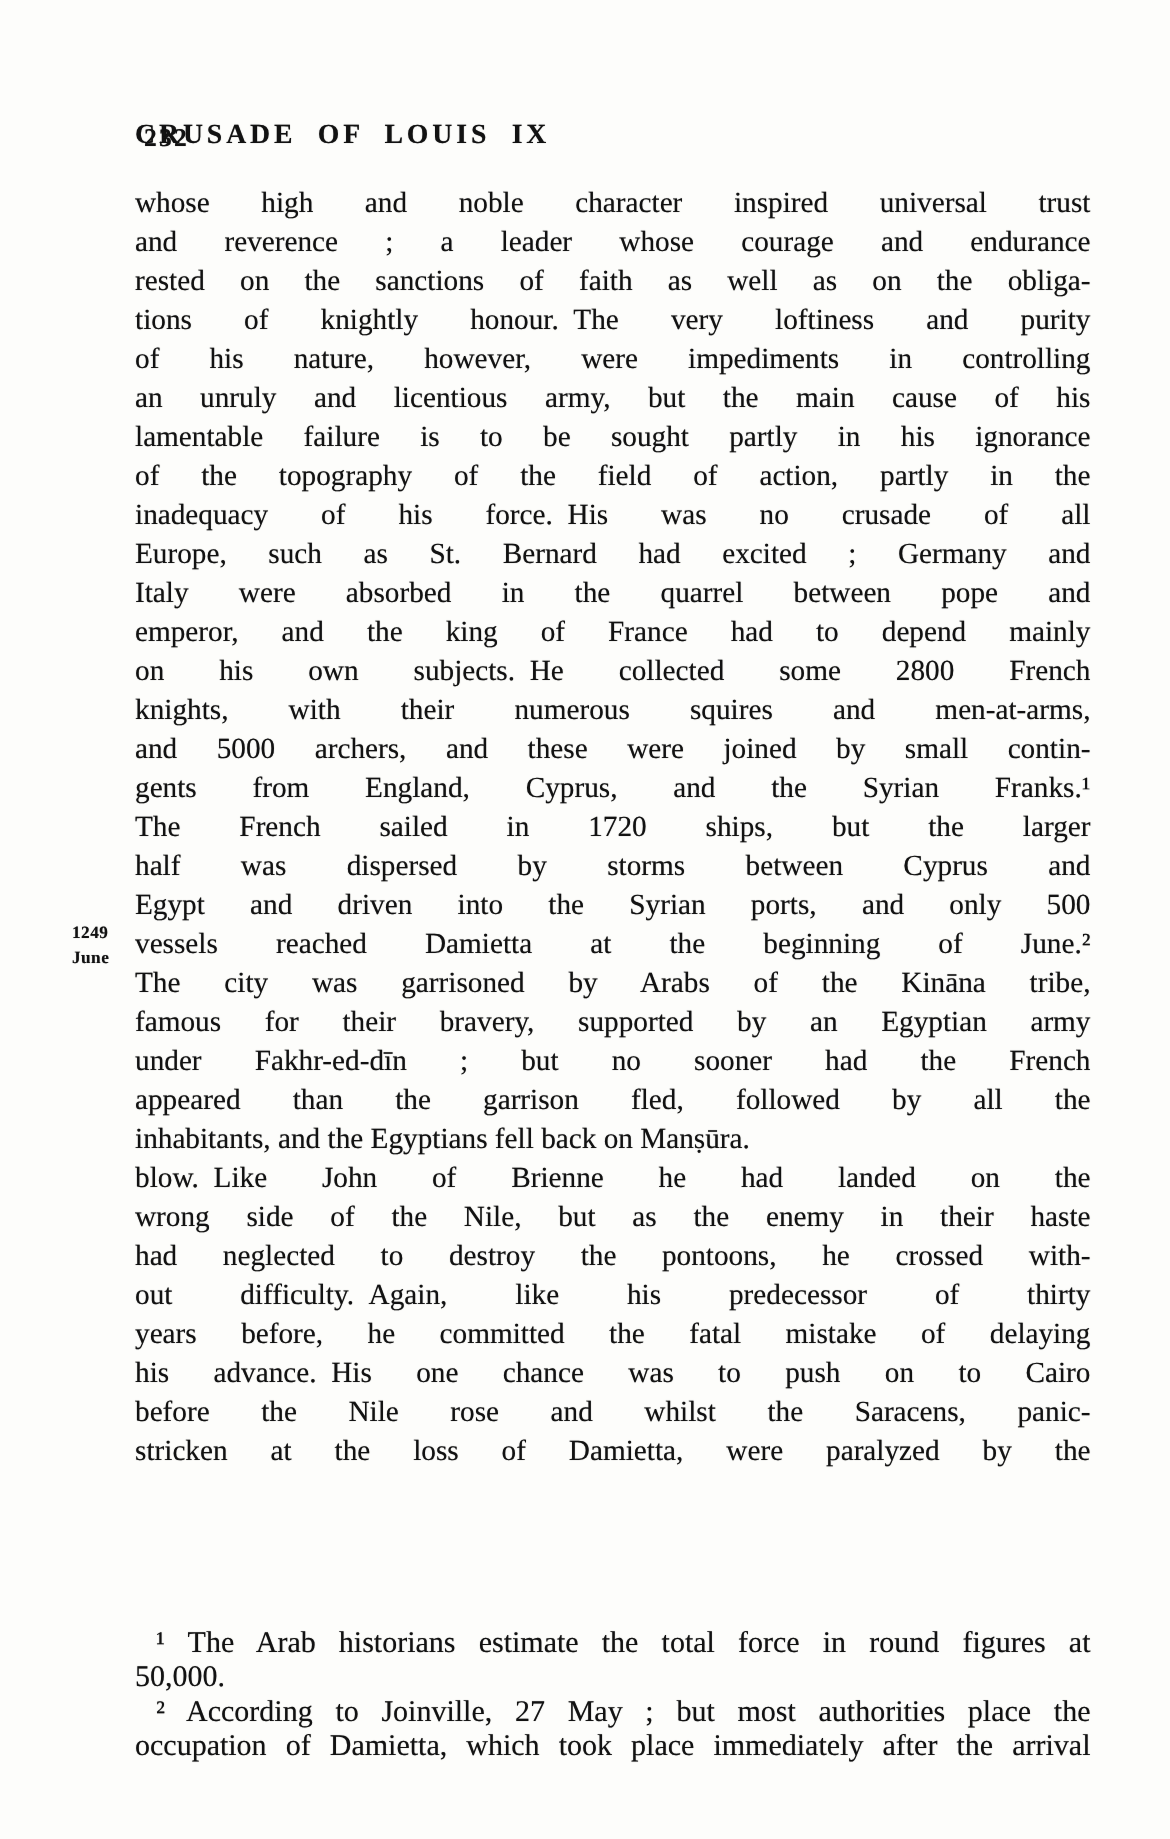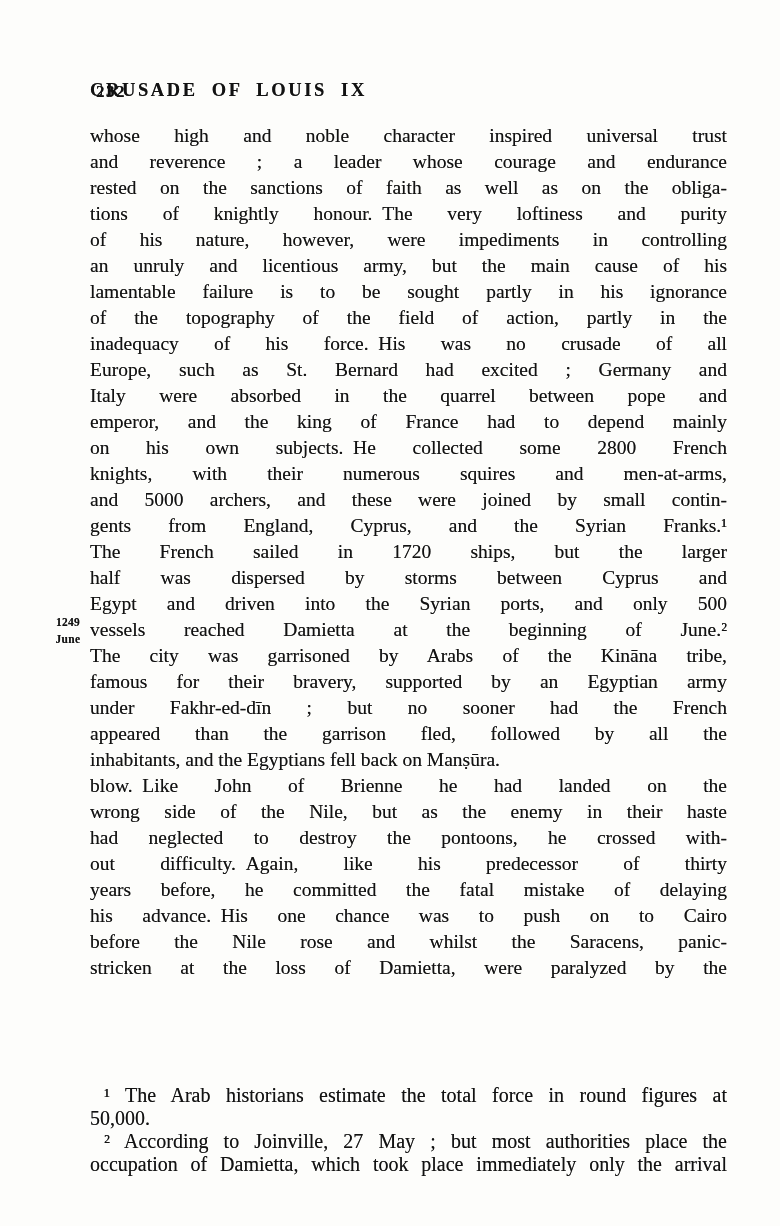--- a/index.html
+++ b/index.html
@@ -60,21 +60,21 @@
   }
   .line.j { text-align-last: justify; }
   .line.ind { text-indent: 21px; }
 
   
   .marginnote {
     position: absolute;
     left: 48px;
     top: 614px;
     width: 40px;
-    text-align: center;
+    text-align: left;
     font-weight: bold;
     font-size: 11.5px;
     line-height: 17px;
     letter-spacing: 0.3px;
   }
 
   
   .footnotes {
     position: absolute;
     top: 1084px;
@@ -133,16 +133,16 @@
       <div class="line j">years before, he committed the fatal mistake of delaying</div>
       <div class="line j">his advance. His one chance was to push on to Cairo</div>
       <div class="line j">before the Nile rose and whilst the Saracens, panic-</div>
       <div class="line j">stricken at the loss of Damietta, were paralyzed by the</div>
     </div>
 
   <div class="footnotes">
       <div class="line j ind">¹ The Arab historians estimate the total force in round figures at</div>
       <div class="line">50,000.</div>
       <div class="line j ind">² According to Joinville, 27 May ; but most authorities place the</div>
-      <div class="line j">occupation of Damietta, which took place immediately only the arrival</div>
+      <div class="line j">occupation of Damietta, which took place immediately after the arrival</div>
     </div>
 
 </div>
 
 </body></html>

